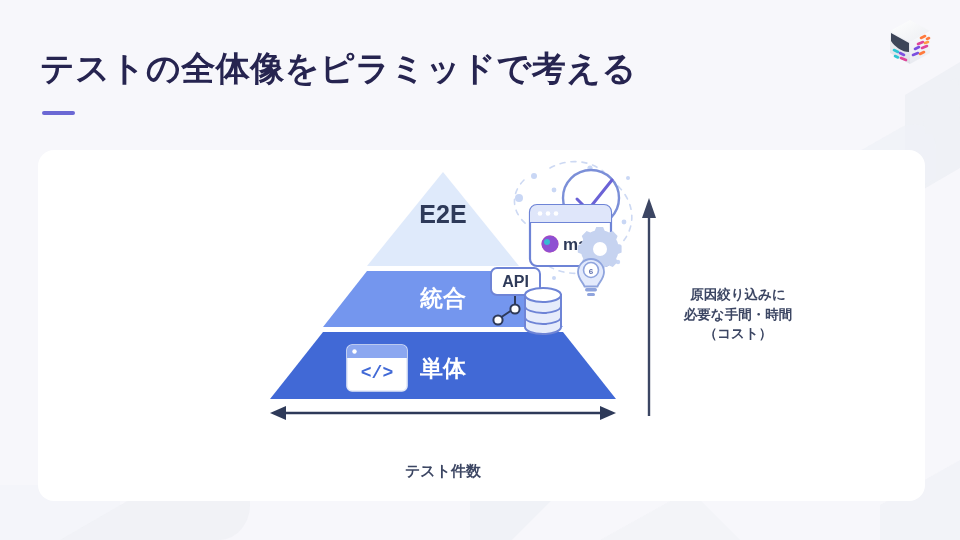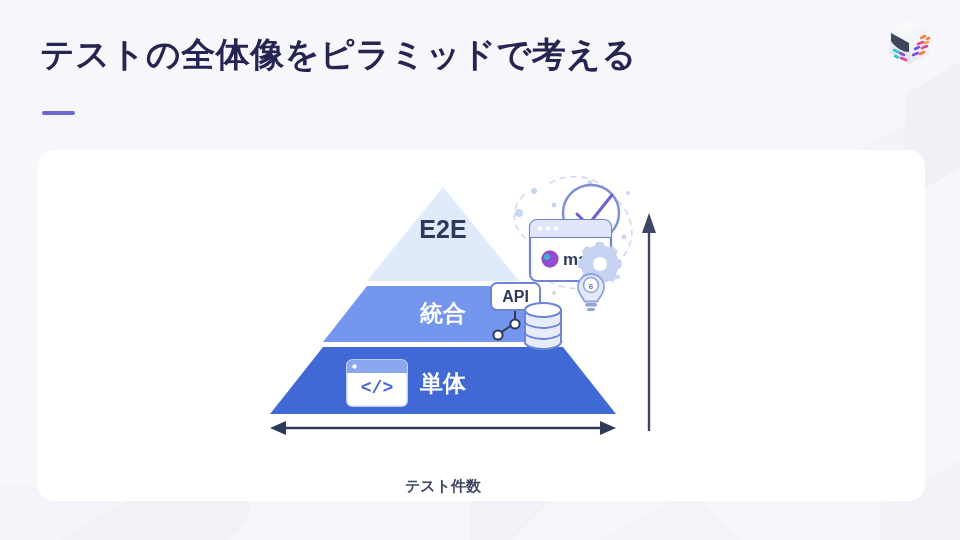--- a/index.html
+++ b/index.html
@@ -31,21 +31,21 @@
     right: 22px;
     width: 56px;
     height: 56px;
   }
   .logo svg { display: block; }
 
   
   .page-title {
     position: absolute;
     left: 40px;
-    top: 34px;
+    top: 48px;
     font-size: 34px;
     font-weight: 700;
     letter-spacing: 0.5px;
     color: #262450;
     line-height: 1.2;
     white-space: nowrap;
   }
   .title-rule {
     position: absolute;
     left: 42px;
@@ -64,21 +64,21 @@
     width: 887px;
     height: 351px;
     background: #ffffff;
     border-radius: 16px;
   }
 
   
   .figure {
     position: absolute;
     left: 0;
-    top: 15px;
+    top: 0;
     width: 887px;
     height: 351px;
   }
   .figure svg { display: block; }
 
   .axis-caption {
     position: absolute;
     color: #3c4663;
     font-weight: 700;
     text-align: center;
@@ -290,14 +290,19 @@
       </g>
 
       <g stroke="#3c4663" stroke-width="2.4" fill="#3c4663">
         <line x1="611" y1="64" x2="611" y2="266"></line>
         <path d="M611 48 L604 68 L618 68 Z" stroke="none"></path>
       </g>
     </svg>
 
     <div class="axis-caption caption-bottom">テスト件数</div>
 
+    <div class="axis-caption caption-right">
+      <span>原因絞り込みに</span>
+      <span>必要な手間・時間</span>
+      <span>（コスト）</span>
+    </div>
   </div>
 </div>
 
 </body></html>

